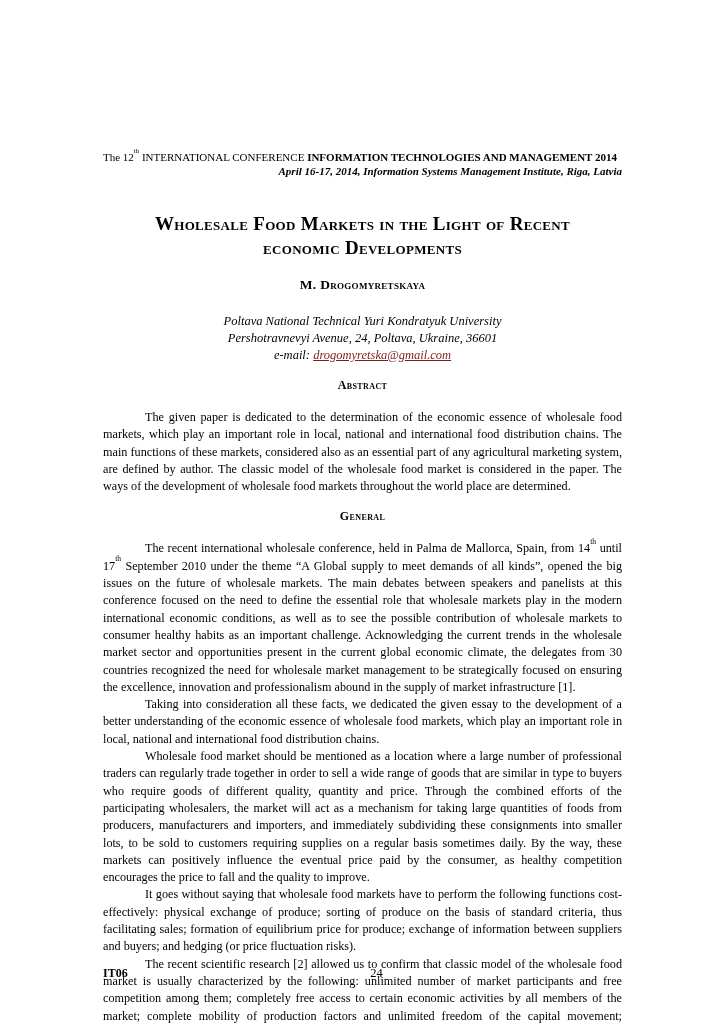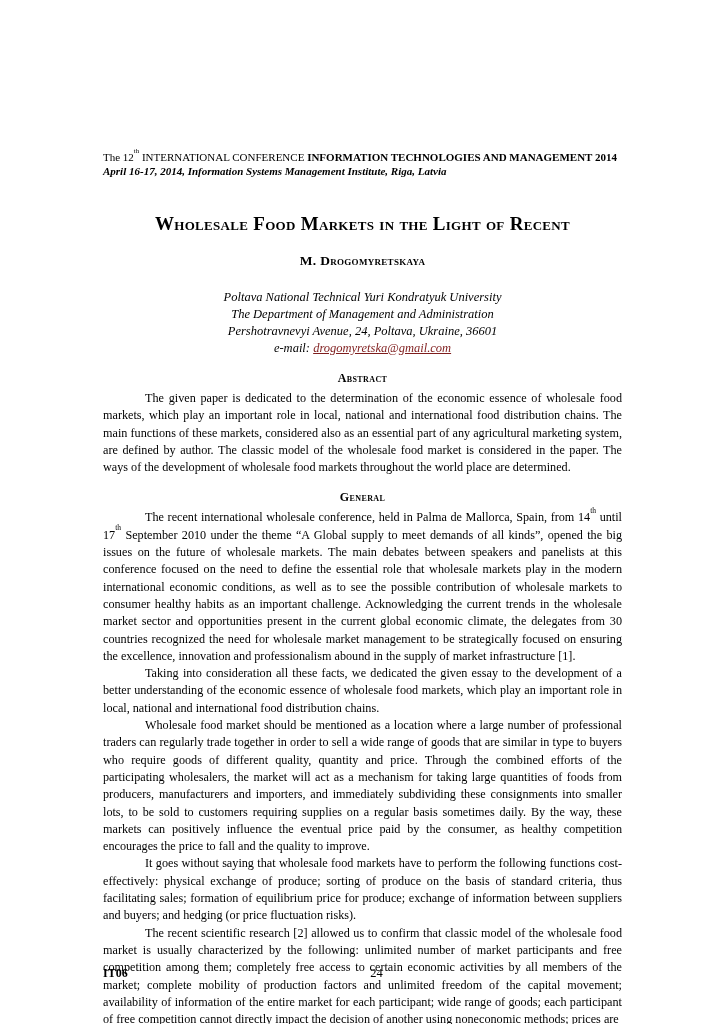--- a/index.html
+++ b/index.html
@@ -26,20 +26,21 @@
     line-height: 14px;
     white-space: nowrap;
   }
   .conf-line1 .bold { font-weight: bold; }
   .conf-line2 {
     font-size: 11px;
     line-height: 14px;
     font-weight: bold;
     font-style: italic;
     white-space: nowrap;
+    text-align: right;
   }
   .sup {
     font-size: 0.62em;
     position: relative;
     top: -0.45em;
     line-height: 0;
   }
   
   .title {
     margin-top: 34px;
@@ -77,21 +78,21 @@
   .section-heading {
     margin-top: 14px;
     text-align: center;
     font-weight: bold;
     font-variant: small-caps;
     font-size: 12px;
     line-height: 15px;
     letter-spacing: 0.4px;
   }
   
-  .body-block { margin-top: 4px; }
+  .body-block { margin-top: 16px; }
   .body-block p {
     font-size: 12.2px;
     line-height: 17.3px;
     text-align: justify;
     text-indent: 42px;
   }
   .italic { font-style: italic; }
   
   .footer-id {
     position: absolute;
@@ -115,27 +116,27 @@
 <div class="page">
   <div class="content">
 
     <div class="conf-header">
       <div class="conf-line1"><span>The 12</span><sup class="sup">th</sup><span> INTERNATIONAL CONFERENCE </span><span class="bold">INFORMATION TECHNOLOGIES AND MANAGEMENT 2014</span></div>
       <div class="conf-line2">April 16-17, 2014, Information Systems Management Institute, Riga, Latvia</div>
     </div>
 
     <h1 class="title">
       <span>Wholesale Food Markets in the Light of Recent</span><br>
+      <span>economic Developments</span>
     </h1>
 
     <div class="author">M. Drogomyretskaya</div>
 
     <div class="affiliation">
       <div>Poltava National Technical Yuri Kondratyuk University</div>
-      <div>The Department of Management and Administration</div>
       <div>Pershotravnevyi Avenue, 24, Poltava, Ukraine, 36601</div>
       <div><span>e-mail: </span><a class="email-link">drogomyretska@gmail.com</a></div>
     </div>
 
     <div class="section-heading">Abstract</div>
     <div class="body-block">
       <p>The given paper is dedicated to the determination of the economic essence of wholesale food markets, which play an important role in local, national and international food distribution chains. The main functions of these markets, considered also as an essential part of any agricultural marketing system, are defined by author. The classic model of the wholesale food market is considered in the paper. The ways of the development of wholesale food markets throughout the world place are determined.</p>
     </div>
 
     <div class="section-heading">General</div>

